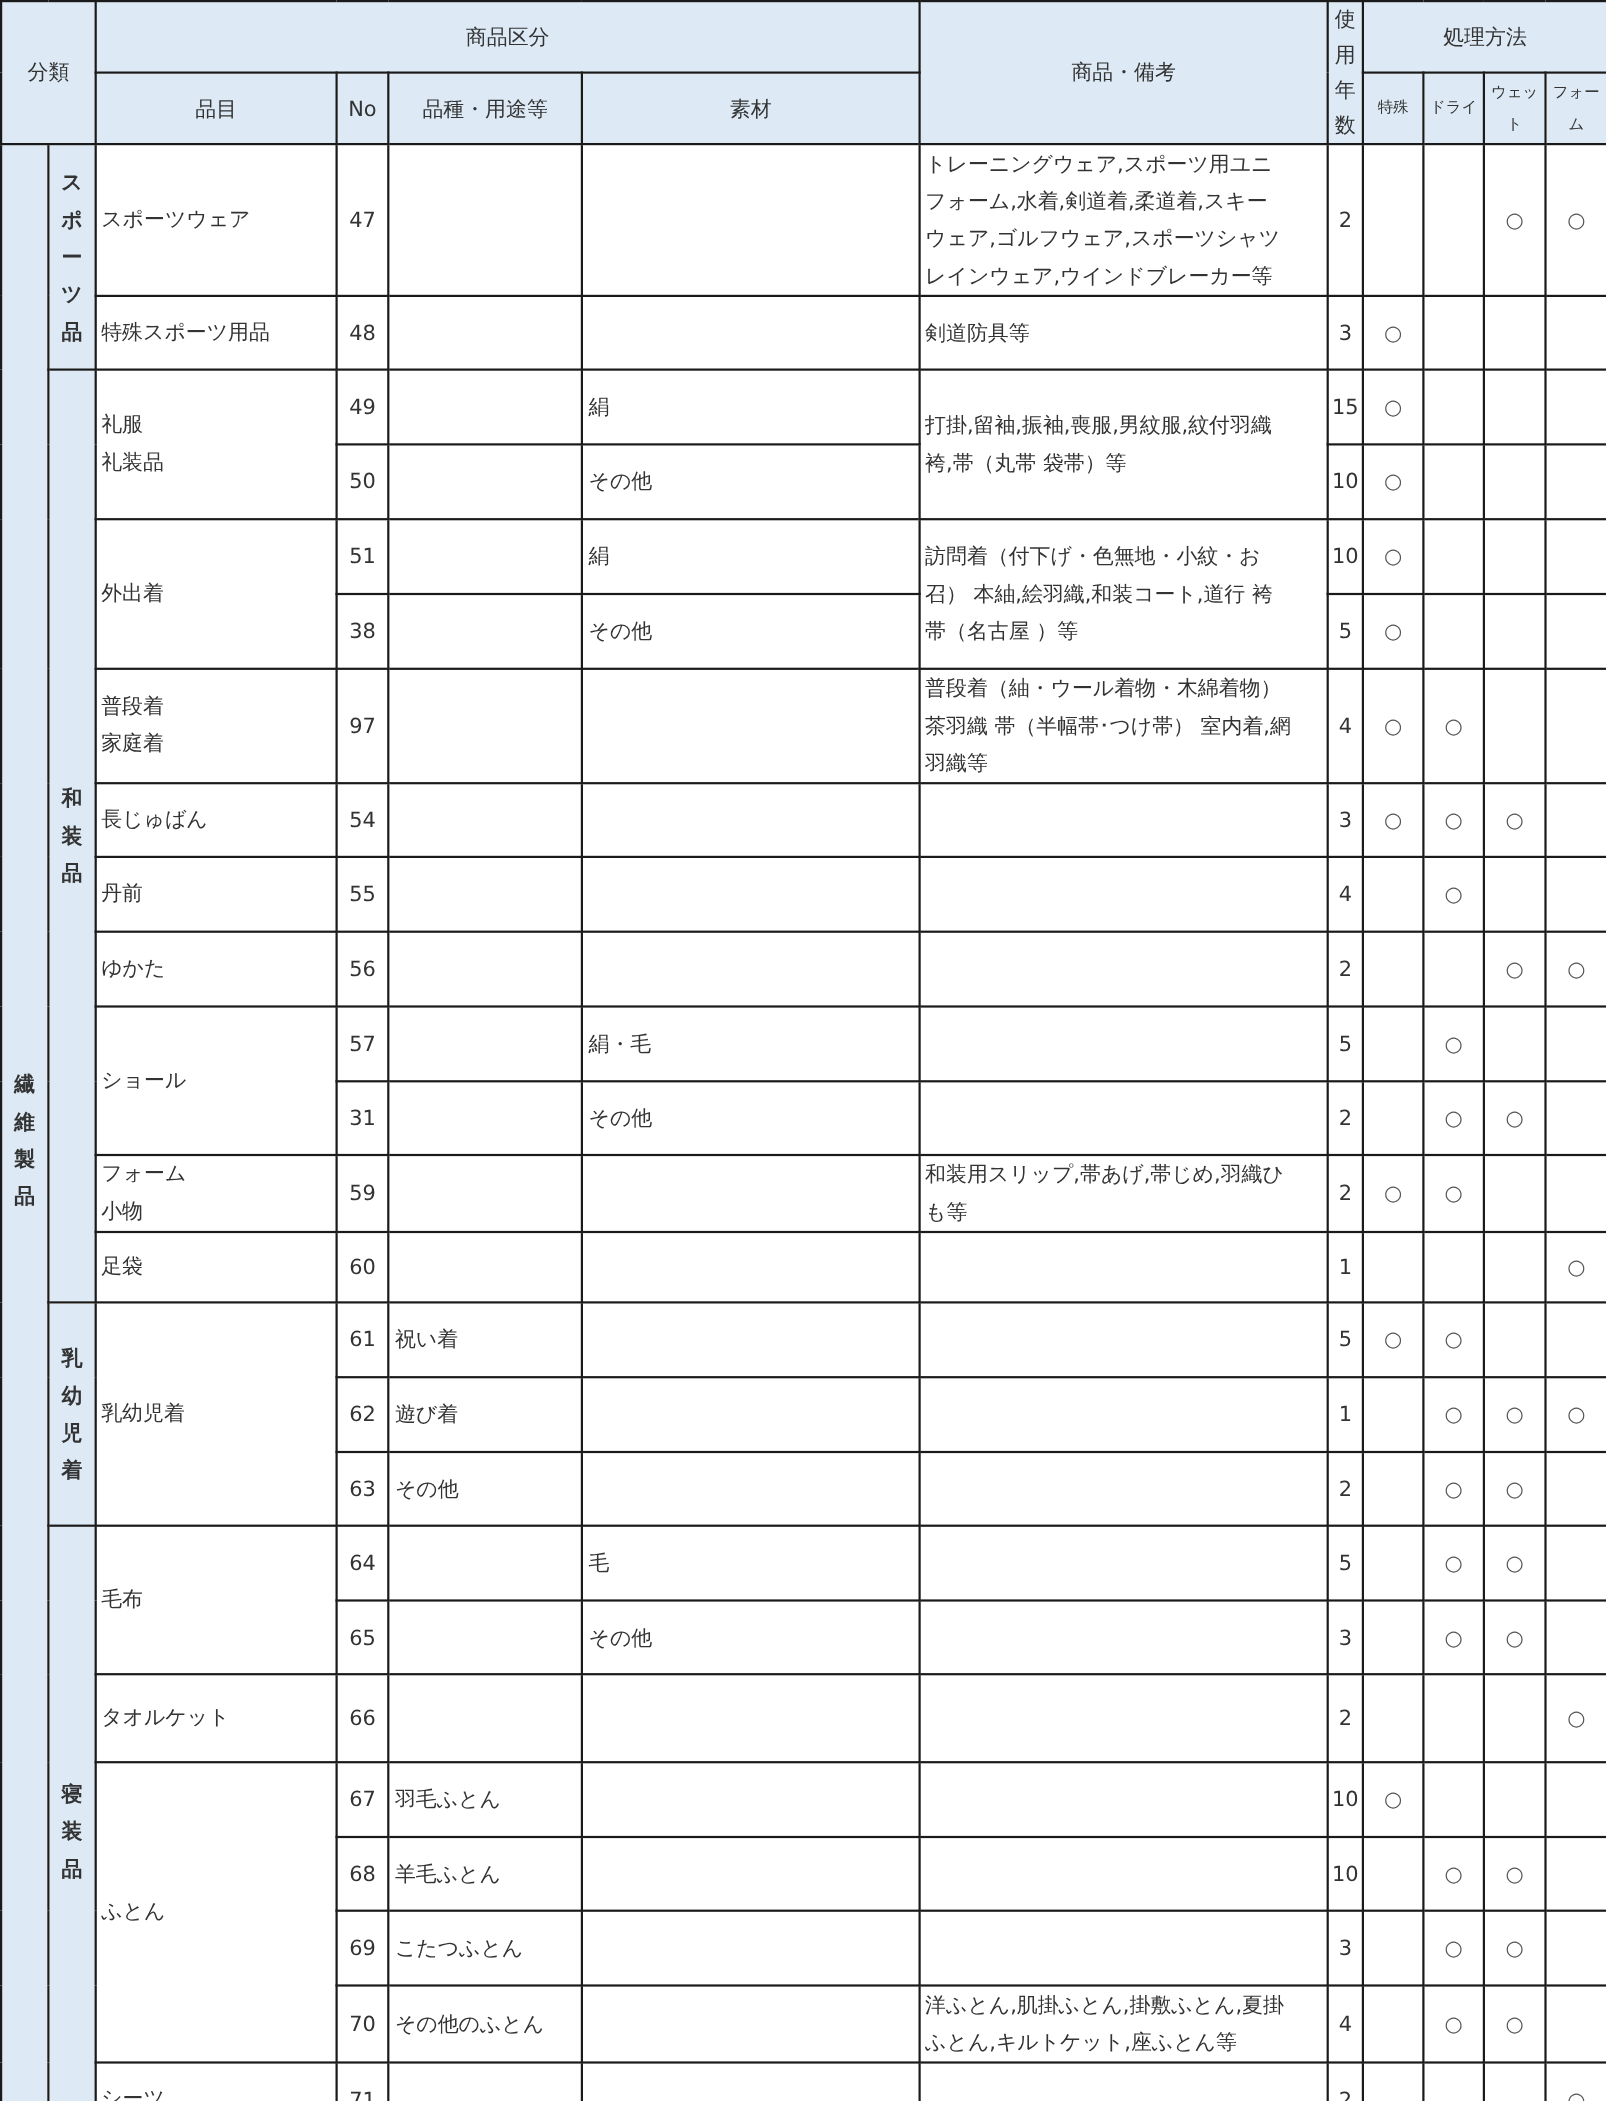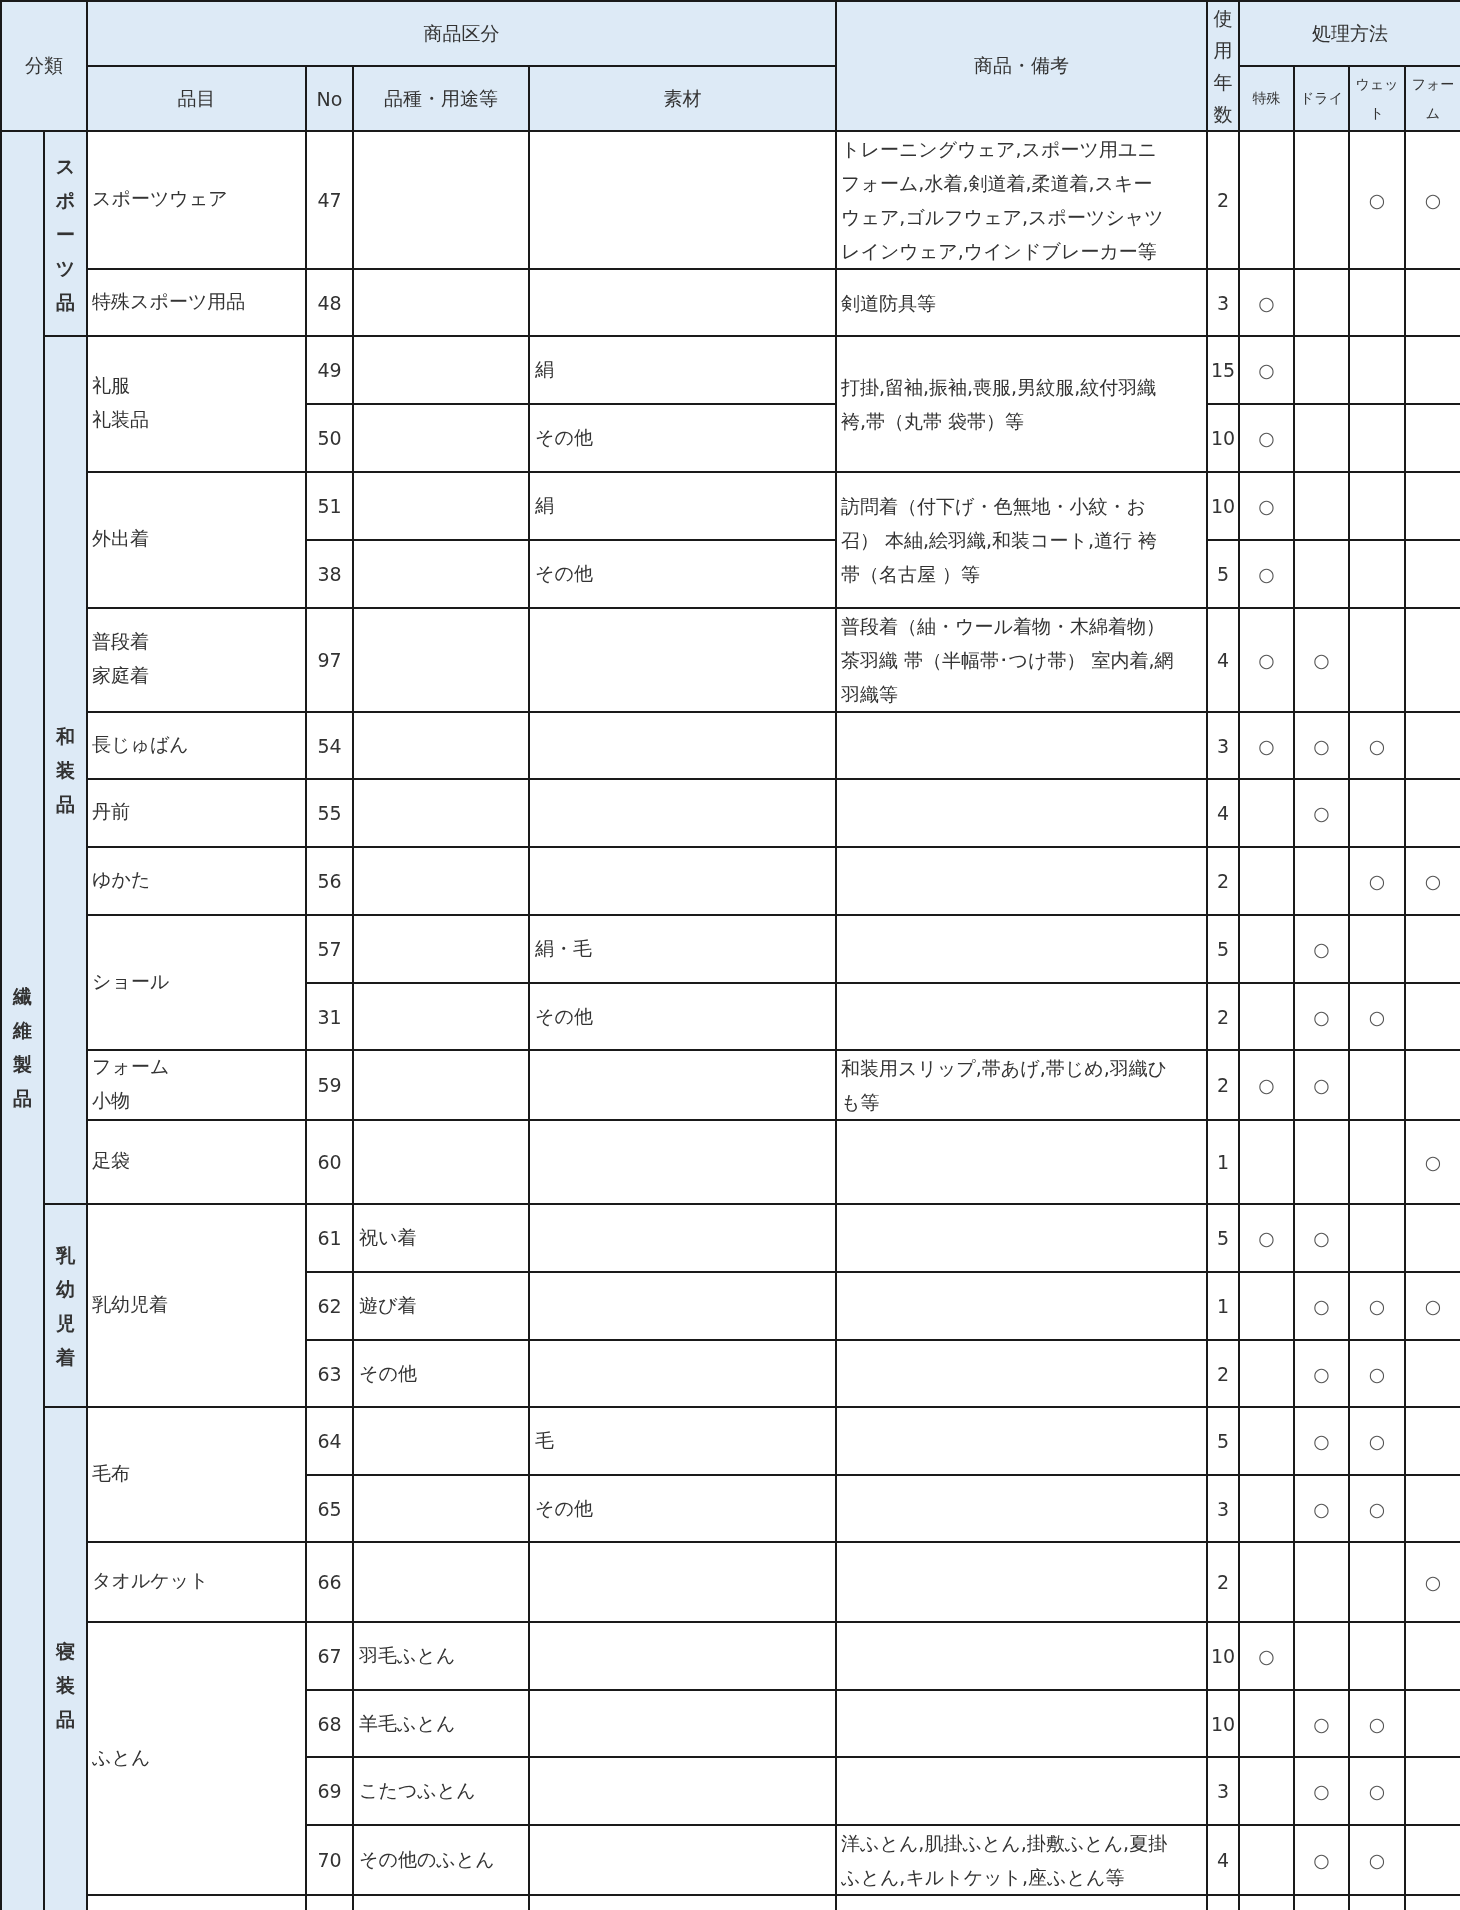--- a/index.html
+++ b/index.html
@@ -276,21 +276,21 @@
       <span style="display:block">和装用スリップ,帯あげ,帯じめ,羽織ひ</span>
       <span style="display:block">も等</span>
     </td>
     <td class="yrs">2</td>
     <td class="mark">○</td>
     <td class="mark">○</td>
     <td class="mark"></td>
     <td class="mark"></td>
   </tr>
 
-  <tr style="height:84px">
+  <tr style="height:64px">
     <td class="item">足袋</td>
     <td class="num">60</td>
     <td class="mat"></td>
     <td class="mat"></td>
     <td class="note"></td>
     <td class="yrs">1</td>
     <td class="mark"></td>
     <td class="mark"></td>
     <td class="mark"></td>
     <td class="mark">○</td>

